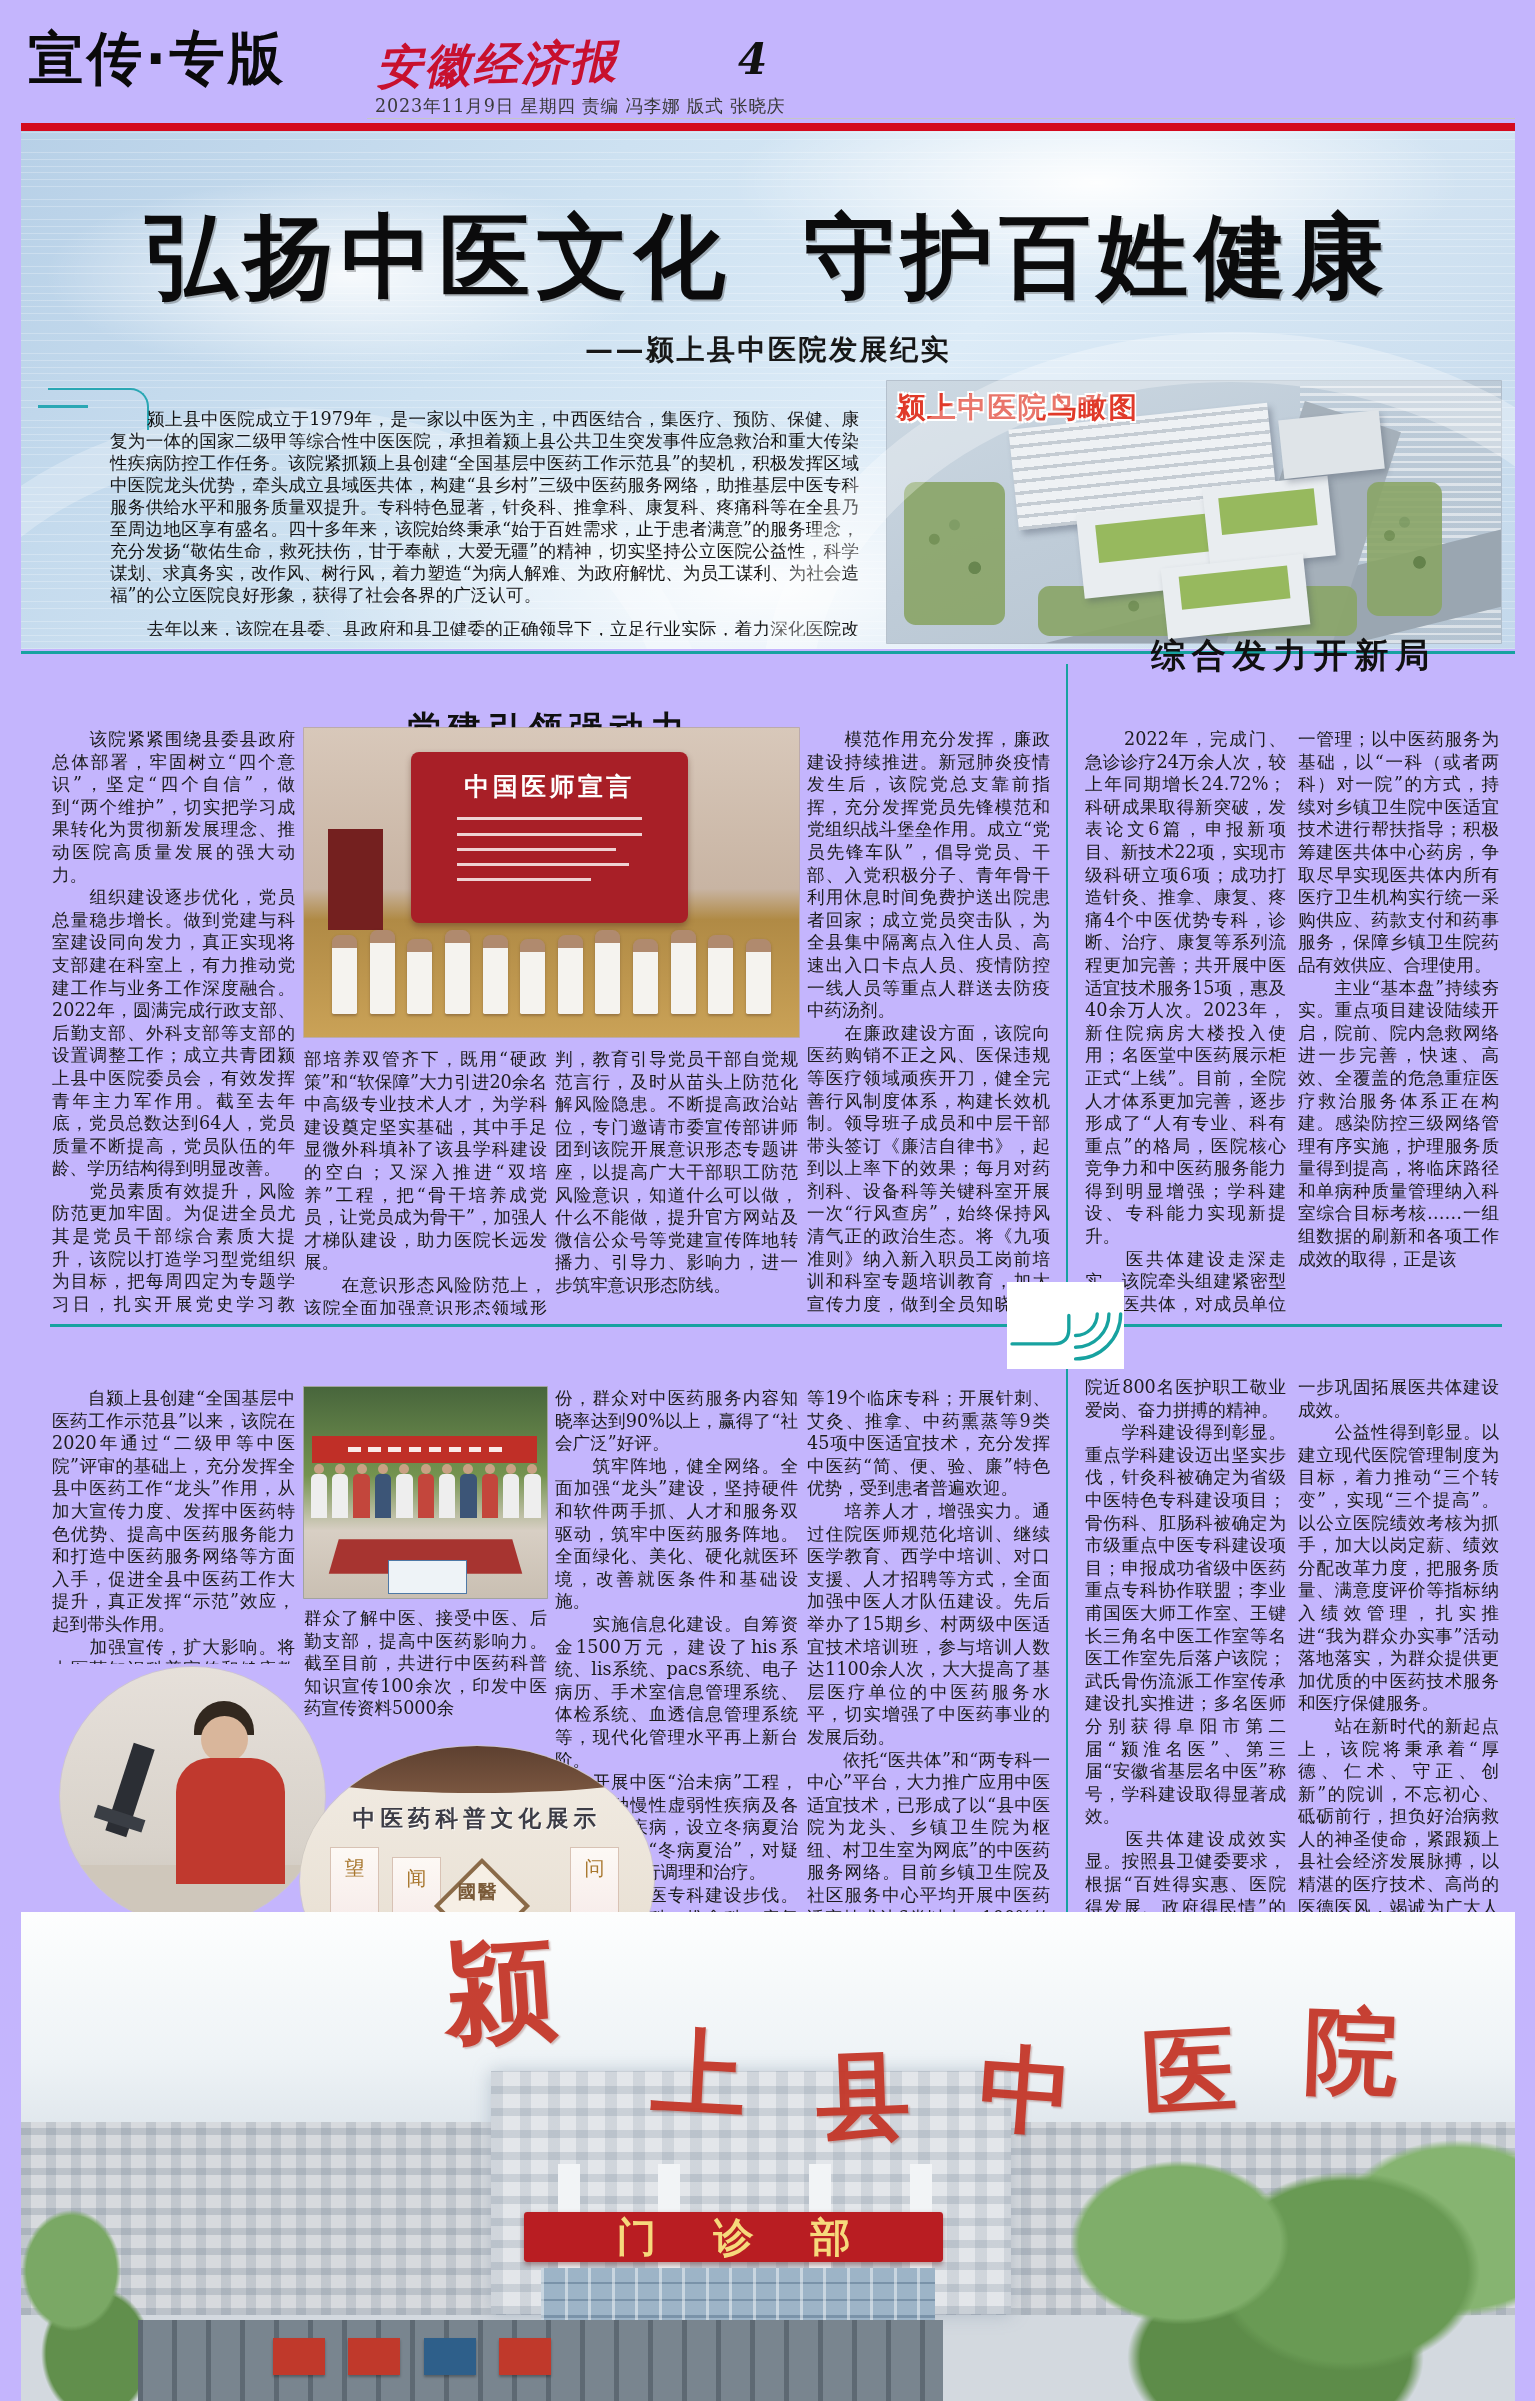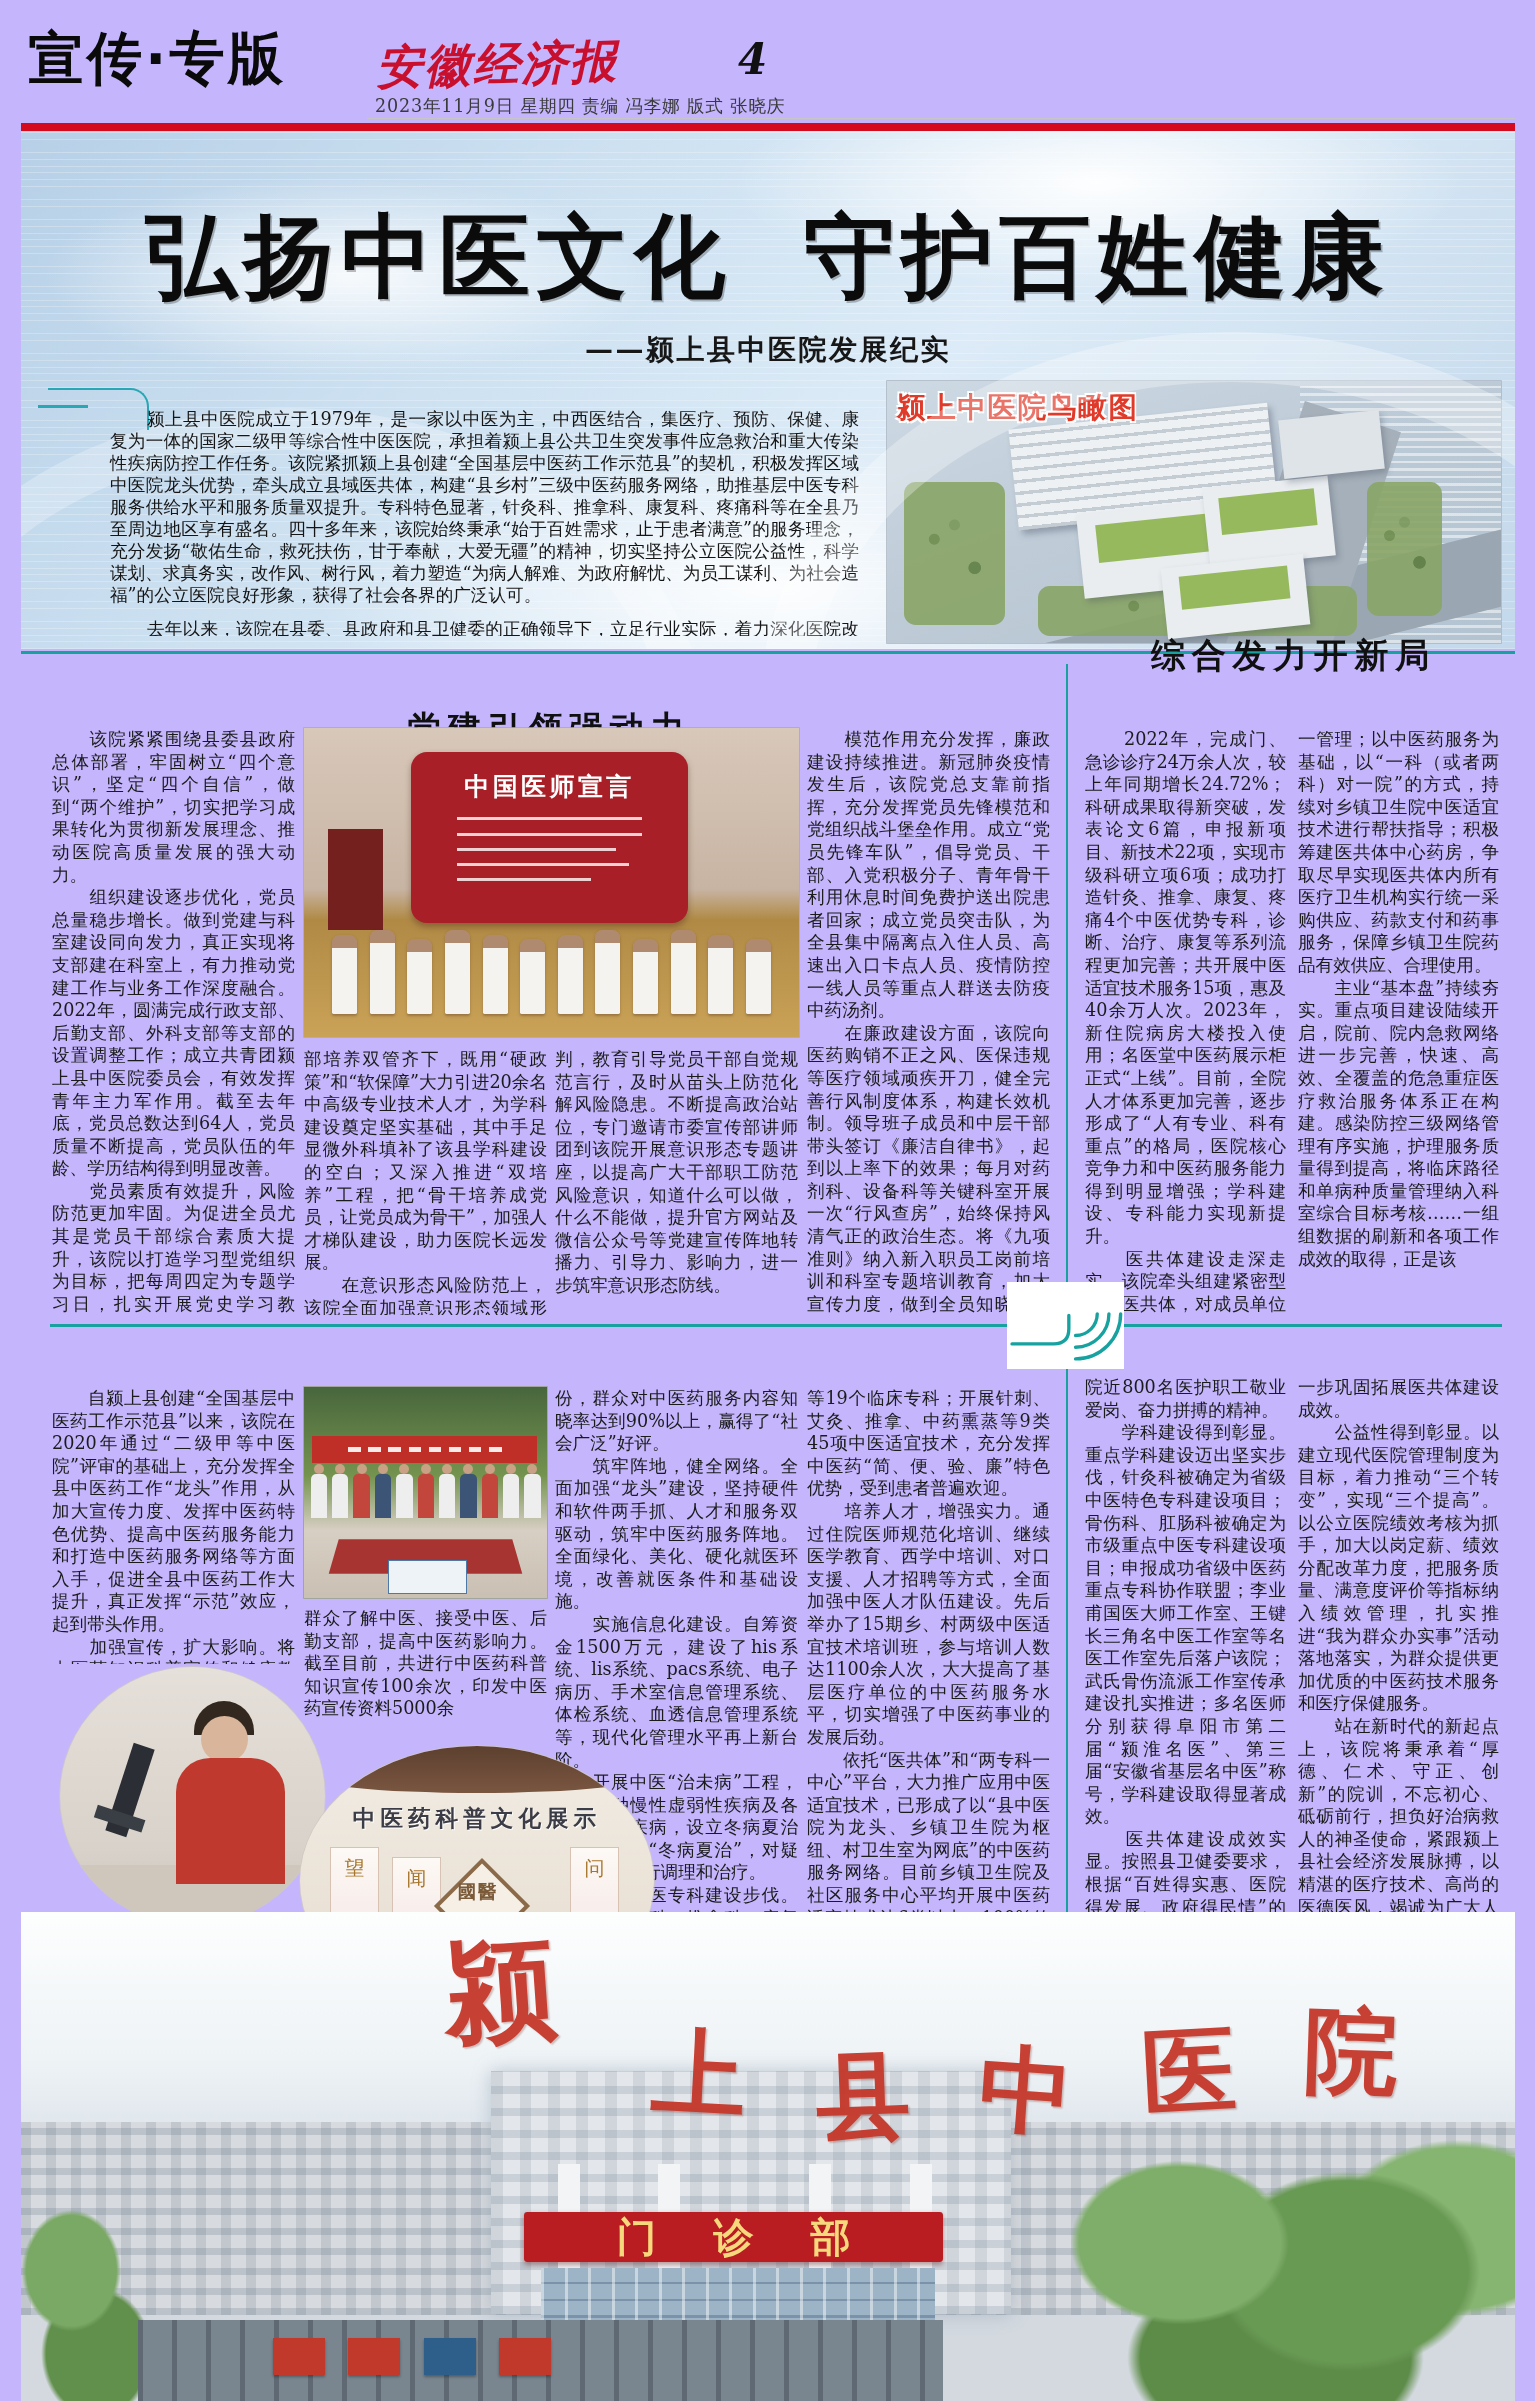--- a/index.html
+++ b/index.html
@@ -61,21 +61,21 @@
   .div-rule-l{left:50px;top:1324px;width:965px;height:2.5px;}
   .div-rule-r{left:1121px;top:1324px;width:381px;height:2.5px;}
   .ornament{left:1007px;top:1282px;width:117px;height:87px;background:#fff;}
   
   .sec-title{font-weight:bold;font-size:34px;letter-spacing:6.7px;color:#101010;text-align:center;}
   .bodytext{font-size:17.6px;line-height:22.6px;text-align:justify;color:#1b1b1b;
       white-space:pre-line;overflow:hidden;}
   
   .photo1{left:304px;top:728px;width:495px;height:309px;overflow:hidden;
       background:linear-gradient(#d8c8ba 0%,#c8b4a3 52%,#b08a45 62%,#caa257 100%);box-shadow:0 0 0 0.8px #b9a898;}
-  .p1-screen{left:107px;top:23.5px;width:277px;height:171px;background:#a81f27;border-radius:16px;
+  .p1-screen{left:107px;top:23.5px;width:277px;height:171px;background:#a81f27;border-radius:8px;
       box-shadow:0 3.4px 6.7px rgba(80,40,30,.4);}
   .p1-screen-title{left:0;top:18.5px;width:277px;text-align:center;color:#fff;font-weight:bold;
       font-size:25px;letter-spacing:3.4px;}
   .p1-line{position:absolute;left:46px;height:3.4px;background:rgba(255,255,255,.8);}
   .p1-podium{left:23.5px;top:101px;width:55px;height:101px;background:#74201f;}
   .p1-people{left:0;bottom:23.5px;width:495px;display:flex;justify-content:center;gap:12.6px;align-items:flex-end;}
   .person{width:25px;height:79px;border-radius:7.5px 7.5px 1.7px 1.7px;
       background:linear-gradient(#b08a6e 0 12.6px,#f5f3ef 12.6px);box-shadow:0 1.7px 2.5px rgba(90,60,40,.4);}
   .person:nth-child(2n){height:84px;}
   .person:nth-child(3n){height:75px;}

